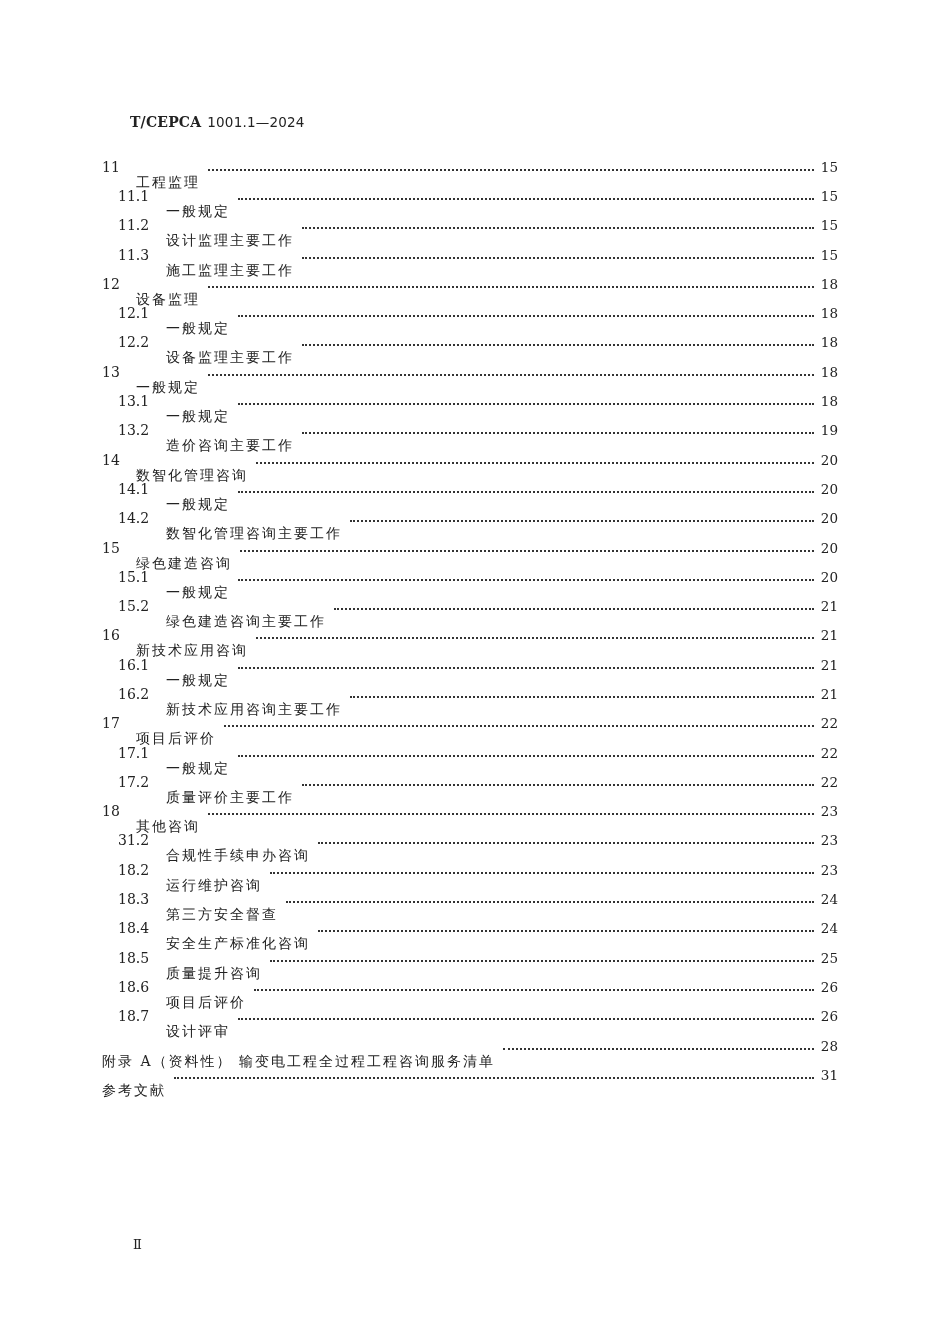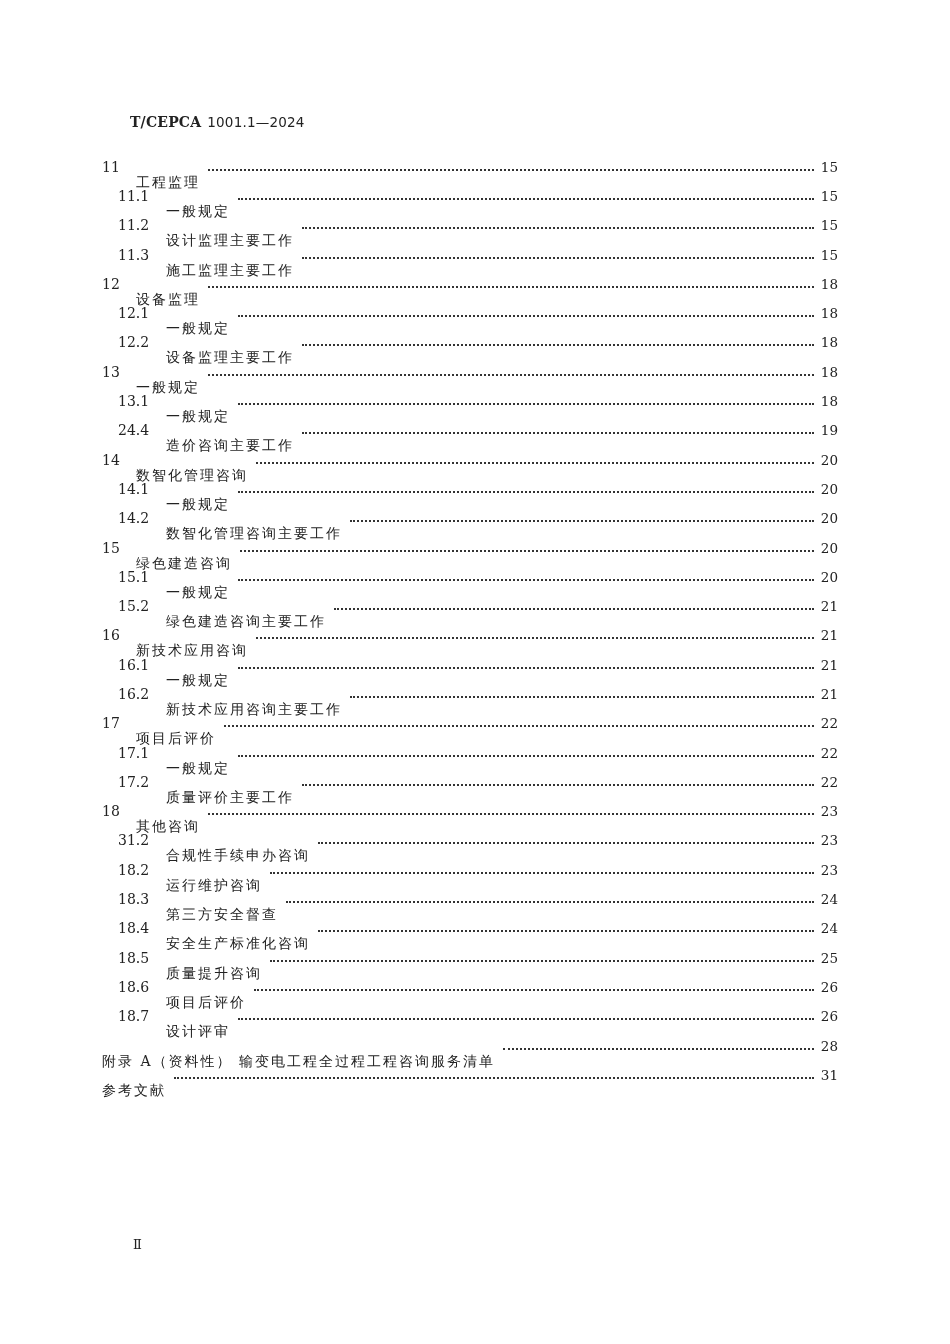--- a/index.html
+++ b/index.html
@@ -74,21 +74,21 @@
       <span class="dots"></span>
       <span class="pg">18</span>
     </div>
     <div class="row l2">
       <span class="no">13.1</span>
       <span class="title">一般规定</span>
       <span class="dots"></span>
       <span class="pg">18</span>
     </div>
     <div class="row l2">
-      <span class="no">24.4</span>
+      <span class="no">13.2</span>
       <span class="title">造价咨询主要工作</span>
       <span class="dots"></span>
       <span class="pg">19</span>
     </div>
     <div class="row l1">
       <span class="no">14</span>
       <span class="title">数智化管理咨询</span>
       <span class="dots"></span>
       <span class="pg">20</span>
     </div>

